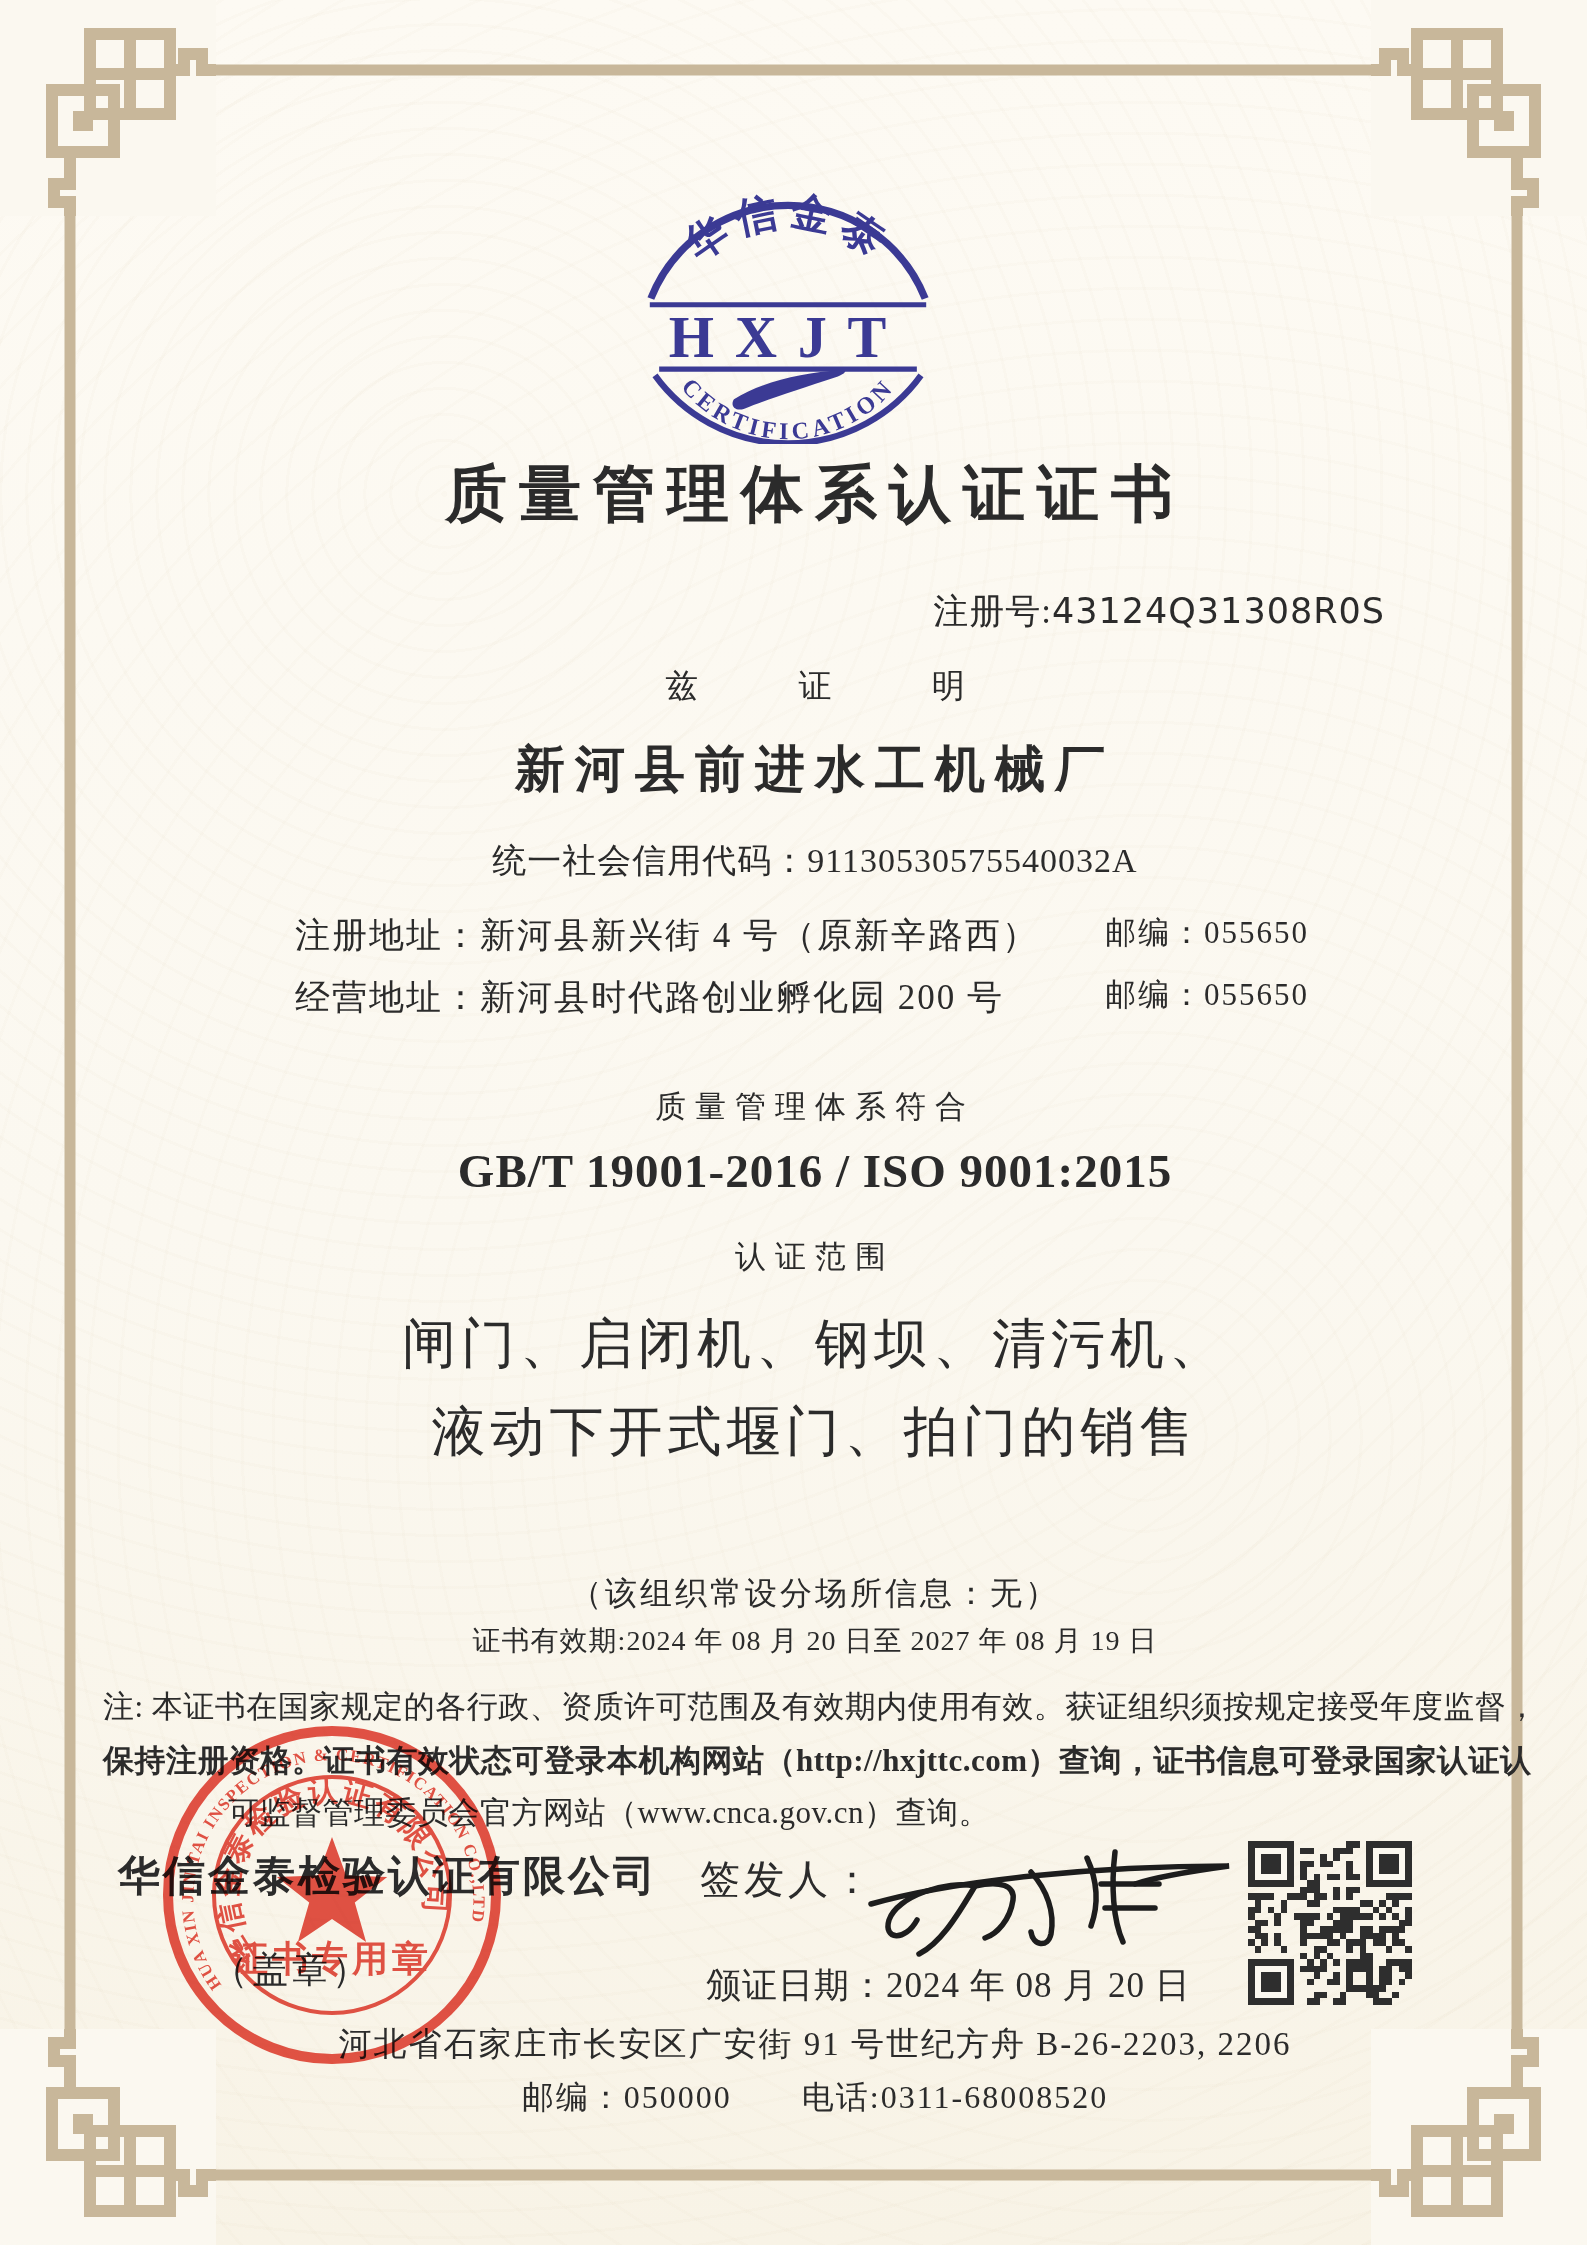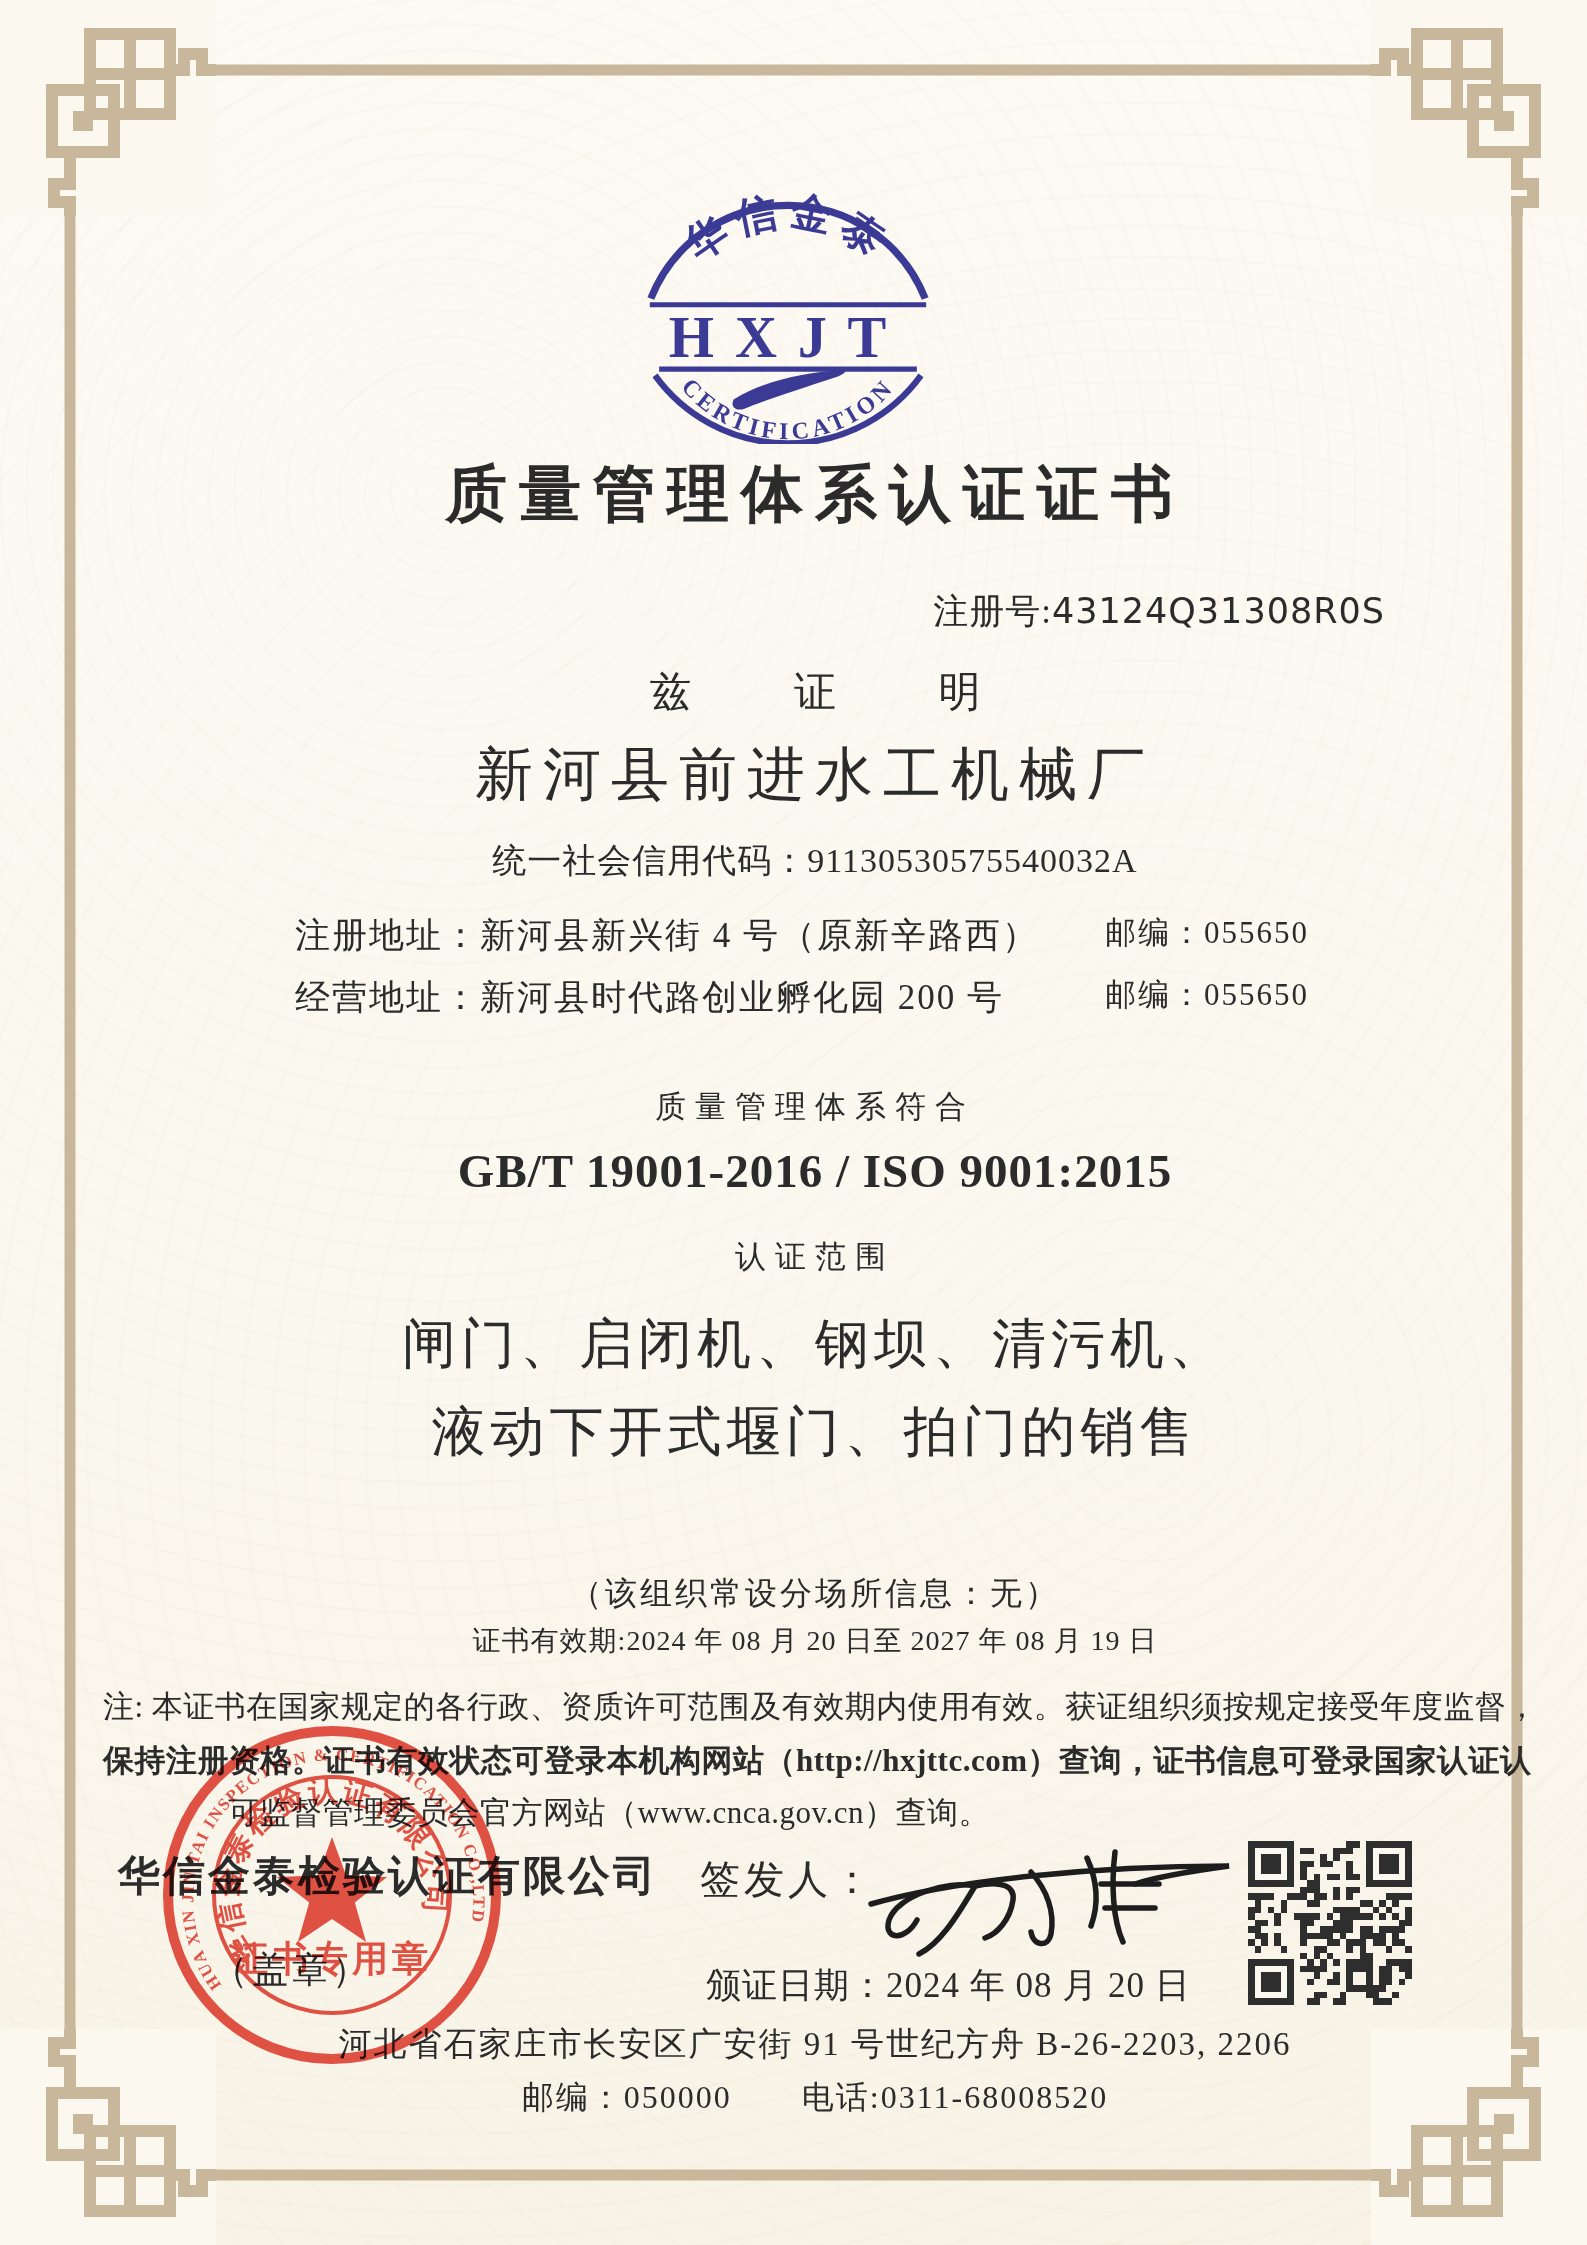--- a/index.html
+++ b/index.html
@@ -23,22 +23,22 @@
     color:var(--ink);
   }
   .abs{position:absolute;}
   .ctr{left:0;right:0;text-align:center;padding-left:43px;}
   svg text{font-family:var(--serif);}
   .frame-svg{left:0;top:0;z-index:1;}
   .content{z-index:3;}
   .title{top:452px;font-size:62px;font-weight:bold;letter-spacing:12px;}
   .regno{top:588px;right:202px;font-size:35px;font-family:var(--sans);letter-spacing:1px;}
   .regno .lbl{font-family:var(--serif);}
-  .hereby{top:664px;font-size:42px;letter-spacing:46px;text-indent:46px;text-align:center;}
-  .company{top:736px;font-size:58px;font-weight:normal;letter-spacing:10px;}
+  .hereby{top:664px;font-size:33px;letter-spacing:46px;text-indent:46px;text-align:center;}
+  .company{top:736px;font-size:50px;font-weight:bold;letter-spacing:10px;}
   .credit{top:838px;font-size:34px;letter-spacing:1px;}
   .addr-label-val{left:295px;font-size:35px;letter-spacing:2px;}
   .addr-postal{left:1105px;font-size:31px;letter-spacing:2px;text-align:center;}
   .row1{top:912px;} .row2{top:974px;}
   .conform{top:1086px;font-size:31px;letter-spacing:9px;}
   .standard{top:1144px;font-size:47px;font-weight:bold;letter-spacing:1px;}
   .scopelabel{top:1236px;font-size:31px;letter-spacing:9px;}
   .scope{top:1300px;font-size:54px;letter-spacing:5px;line-height:88px;}
   .branch{top:1572px;font-size:32px;letter-spacing:3px;}
   .validity{top:1622px;font-size:28px;letter-spacing:1px;}

